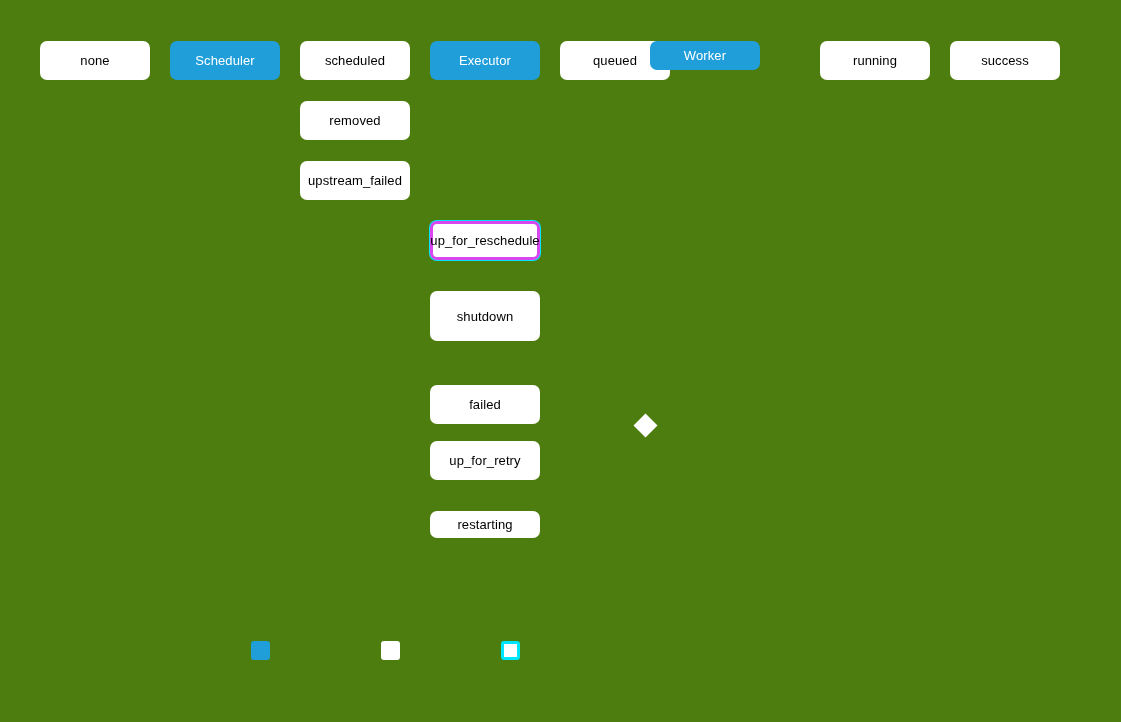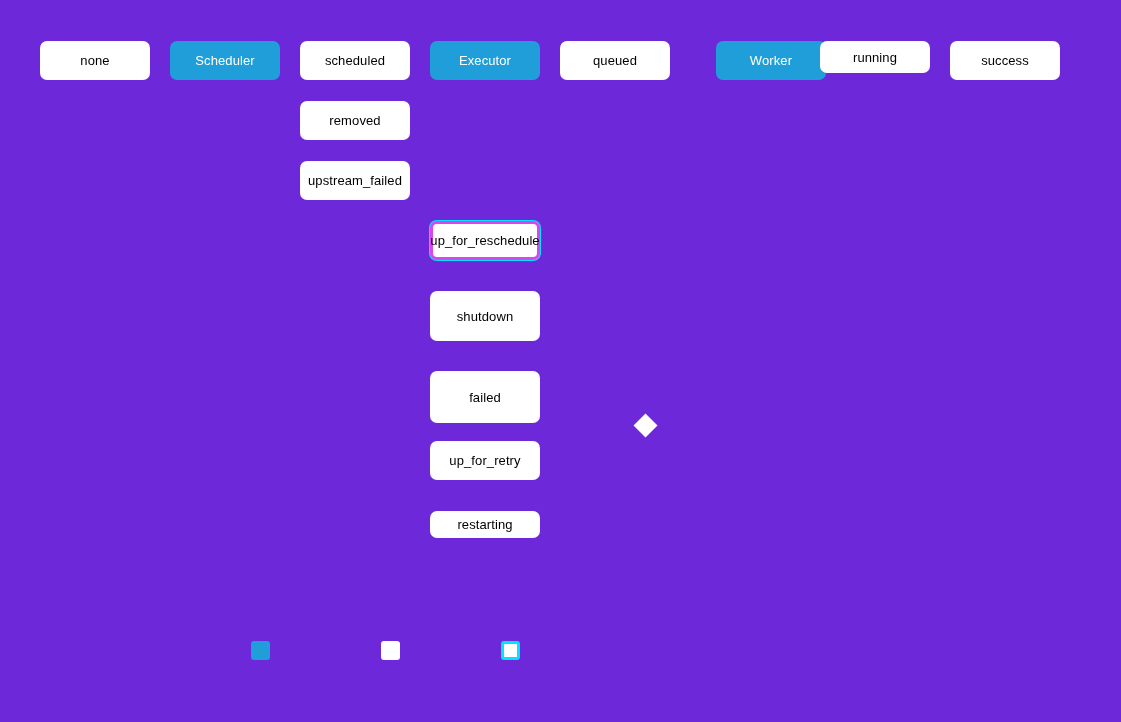--- a/index.html
+++ b/index.html
@@ -8,21 +8,21 @@
     padding: 0;
     background: #000000;
   }
   body {
     font-family: "Liberation Sans", sans-serif;
   }
   #canvas {
     position: relative;
     width: 1121px;
     height: 722px;
-    background: #6d28d9;
+    background: #4d7c0f;
     overflow: hidden;
   }
   .node {
     position: absolute;
     box-sizing: border-box;
     background: #ffffff;
     border-radius: 7px;
     display: flex;
     align-items: center;
     justify-content: center;
@@ -76,42 +76,42 @@
       </div>
       <div class="node" style="left: 300px; top: 41px; width: 110px; height: 39px;">
         <span>scheduled</span>
       </div>
       <div class="node actor" style="left: 430px; top: 41px; width: 110px; height: 39px;">
         <span>Executor</span>
       </div>
       <div class="node" style="left: 560px; top: 41px; width: 110px; height: 39px;">
         <span>queued</span>
       </div>
-      <div class="node actor" style="left: 716px; top: 41px; width: 110px; height: 39px;">
+      <div class="node actor" style="left: 650px; top: 41px; width: 110px; height: 29px;">
         <span>Worker</span>
       </div>
-      <div class="node" style="left: 820px; top: 41px; width: 110px; height: 32px;">
+      <div class="node" style="left: 820px; top: 41px; width: 110px; height: 39px;">
         <span>running</span>
       </div>
       <div class="node" style="left: 950px; top: 41px; width: 110px; height: 39px;">
         <span>success</span>
       </div>
       <div class="node" style="left: 300px; top: 101px; width: 110px; height: 39px;">
         <span>removed</span>
       </div>
       <div class="node" style="left: 300px; top: 161px; width: 110px; height: 39px;">
         <span>upstream_failed</span>
       </div>
       <div class="node highlight" style="left: 430px; top: 221px; width: 110px; height: 39px;">
         <span>up_for_reschedule</span>
       </div>
       <div class="node" style="left: 430px; top: 291px; width: 110px; height: 50px;">
         <span>shutdown</span>
       </div>
-      <div class="node" style="left: 430px; top: 371px; width: 110px; height: 52px;">
+      <div class="node" style="left: 430px; top: 385px; width: 110px; height: 39px;">
         <span>failed</span>
       </div>
       <div class="node" style="left: 430px; top: 441px; width: 110px; height: 39px;">
         <span>up_for_retry</span>
       </div>
       <div class="node" style="left: 430px; top: 511px; width: 110px; height: 27px;">
         <span>restarting</span>
       </div>
     </div>
   <div id="marker-layer">

